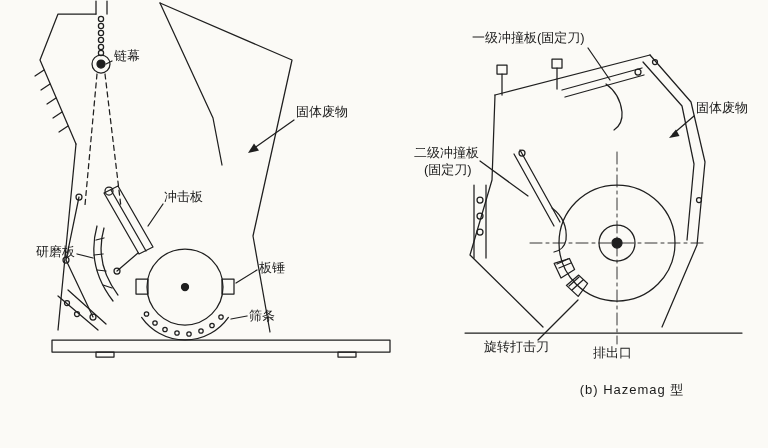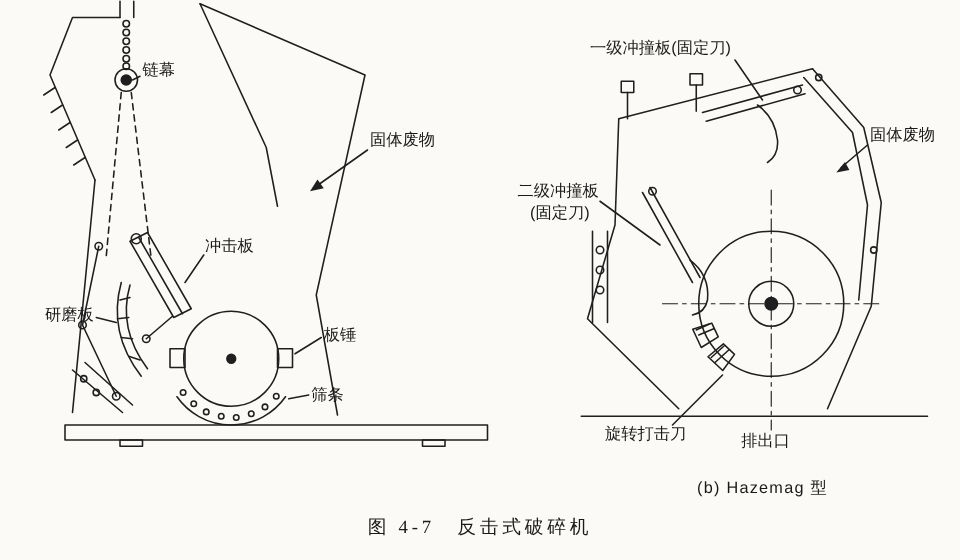--- a/index.html
+++ b/index.html
@@ -14,21 +14,21 @@
   .page { position: absolute; inset: 0; }
   svg.panel { position: absolute; top: 0; }
   .panel-a { left: 0; }
   .panel-b { left: 410px; }
   svg text { font-family: "Liberation Sans", sans-serif; }
   .subcap {
     position: absolute; top: 381px;
     font-size: 13px; letter-spacing: 1px; text-align: center;
   }
   .subcap-a { left: 60px; width: 260px; }
-  .subcap-b { left: 500px; width: 220px; }
+  .subcap-b { left: 522px; width: 220px; }
   .caption {
     position: absolute; top: 412px; left: 0; width: 768px;
     text-align: center; font-size: 15px; letter-spacing: 3px;
     font-family: "Liberation Serif", serif;
   }
 </style>
 </head>
 <body>
 
 <div class="page">
@@ -204,14 +204,13 @@
       <text x="62" y="42">一级冲撞板(固定刀)</text>
       <text x="286" y="112">固体废物</text>
       <text x="4" y="157">二级冲撞板</text>
       <text x="14" y="174">(固定刀)</text>
       <text x="74" y="351">旋转打击刀</text>
       <text x="183" y="357">排出口</text>
     </g>
   </svg>
 
   <div class="subcap subcap-b">(b) Hazemag 型</div>
-  <div class="caption">图 4-7　反击式破碎机</div>
 </div>
 
 </body></html>

